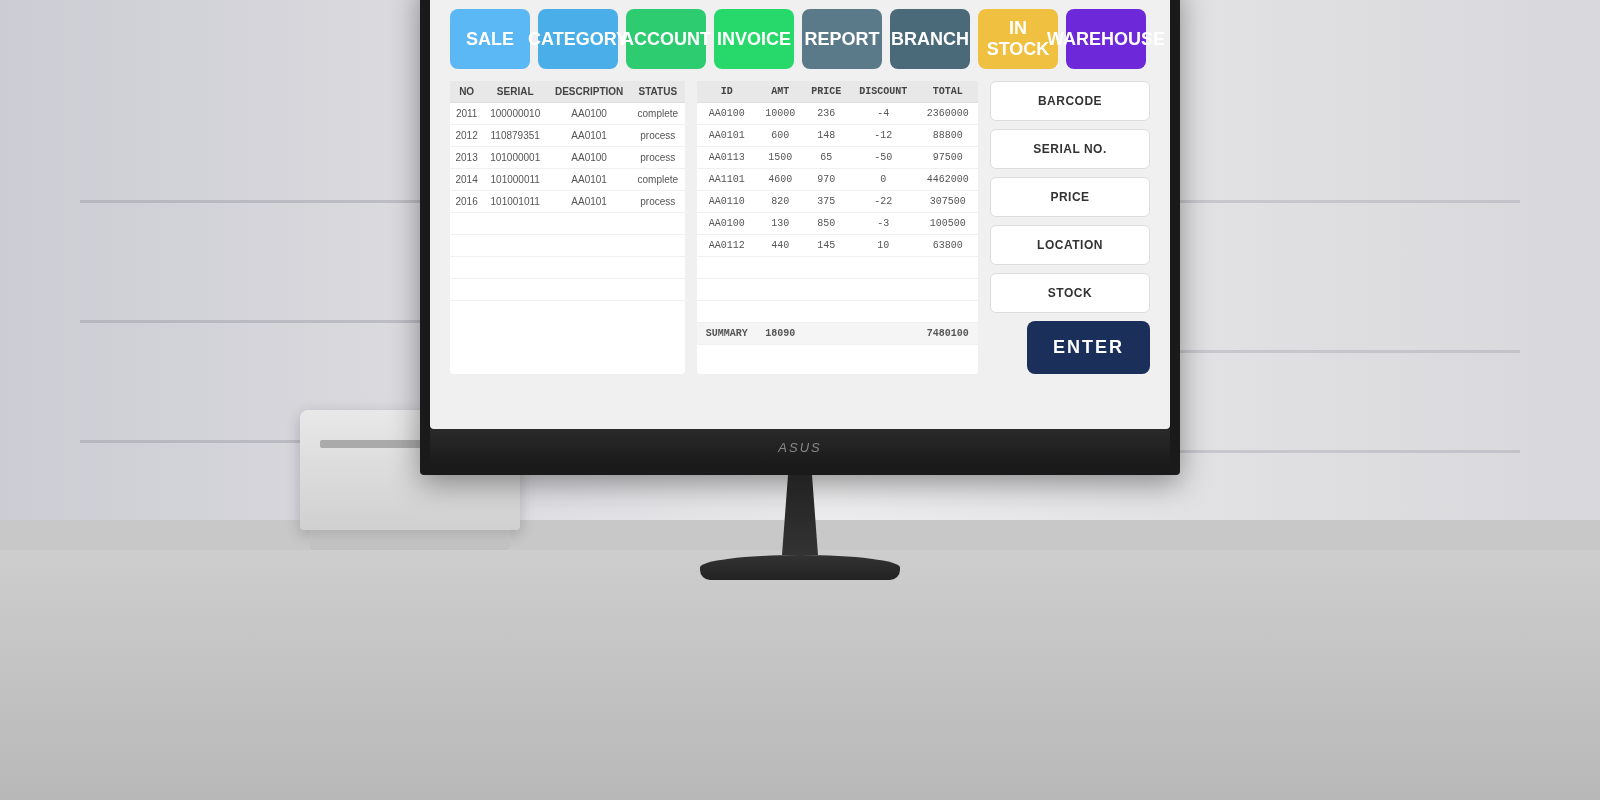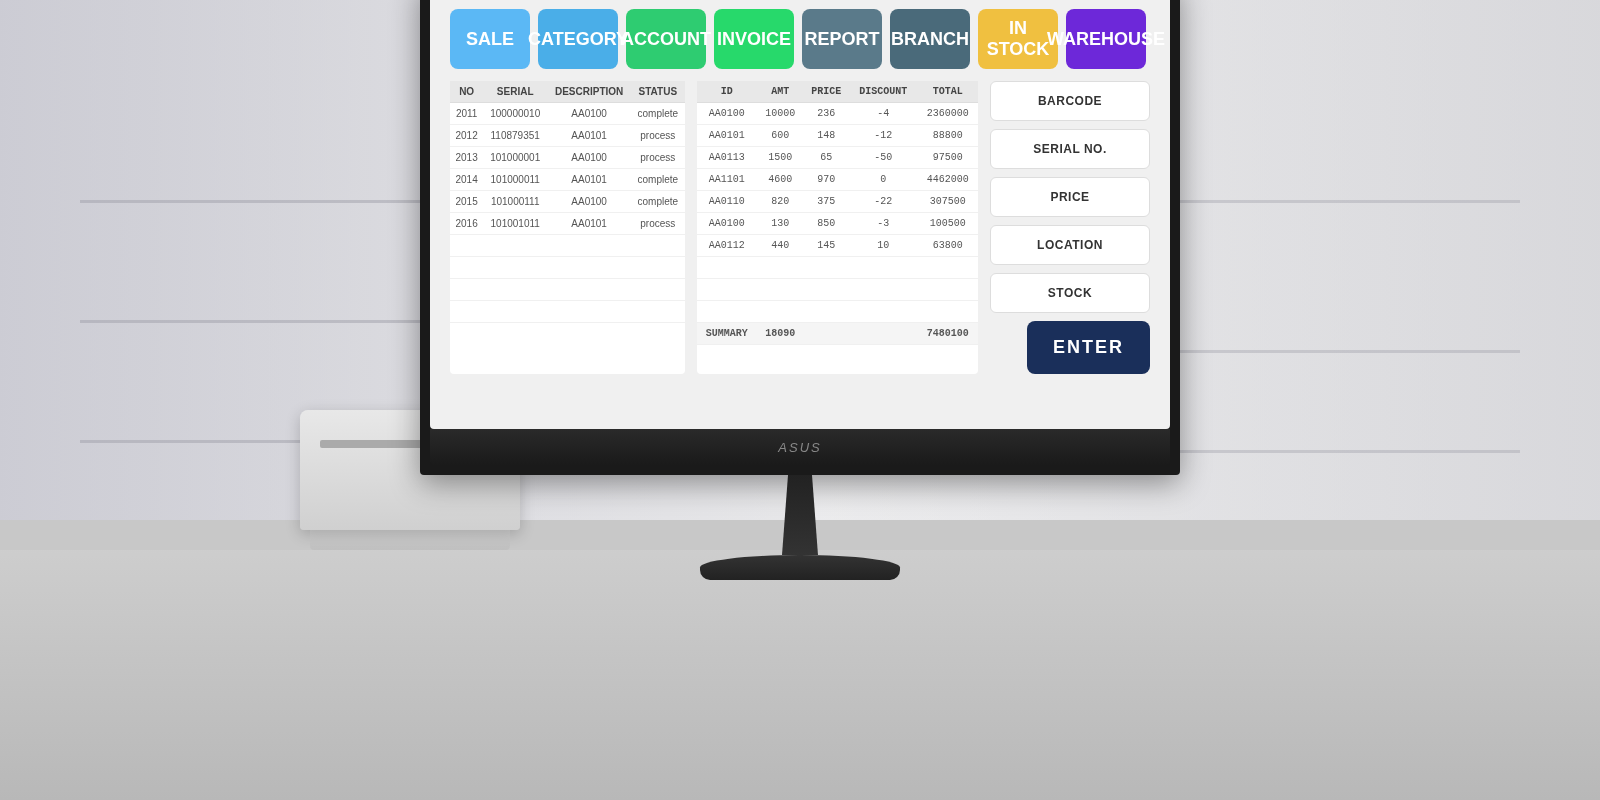--- a/index.html
+++ b/index.html
@@ -397,26 +397,20 @@
                   <tr>
                     <td>2013</td>
                     <td>101000001</td>
                     <td>AA0100</td>
                     <td>process</td>
                   </tr>
                   <tr>
                     <td>2014</td>
                     <td>101000011</td>
                     <td>AA0101</td>
-                    <td>complete</td>
-                  </tr>
-                  <tr>
-                    <td>2015</td>
-                    <td>101000111</td>
-                    <td>AA0100</td>
                     <td>complete</td>
                   </tr>
                   <tr>
                     <td>2016</td>
                     <td>101001011</td>
                     <td>AA0101</td>
                     <td>process</td>
                   </tr>
                   <tr class="empty-rows">
                     <td></td>

